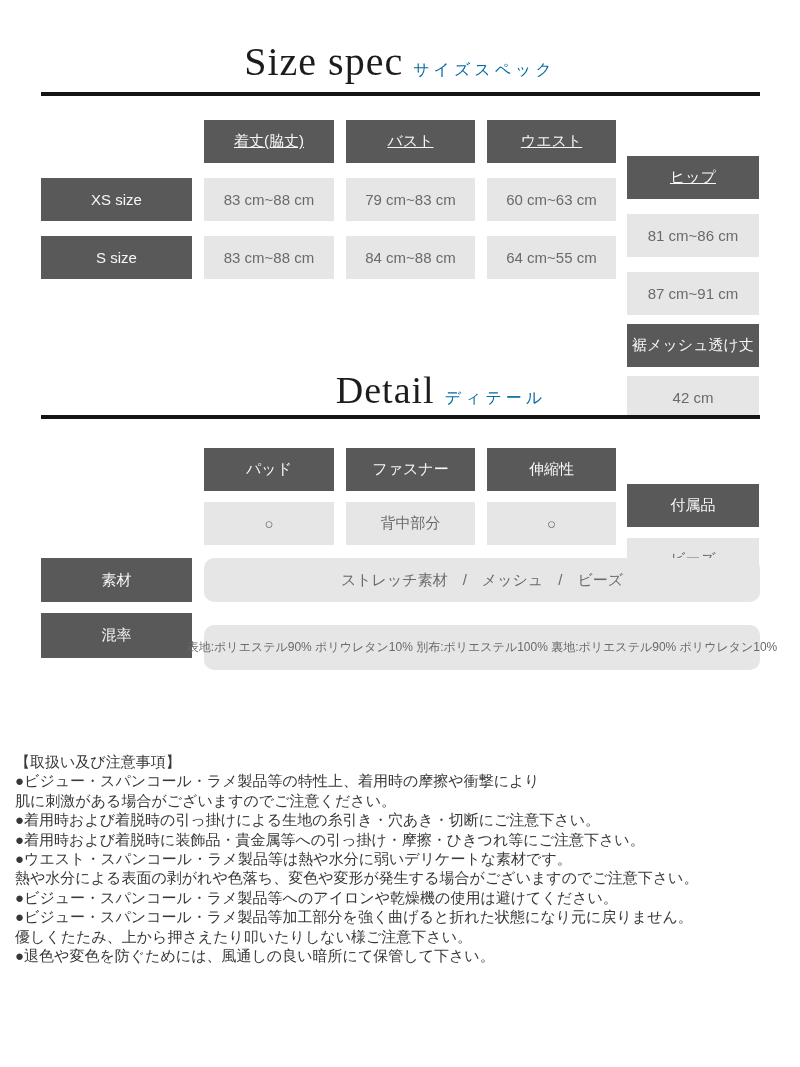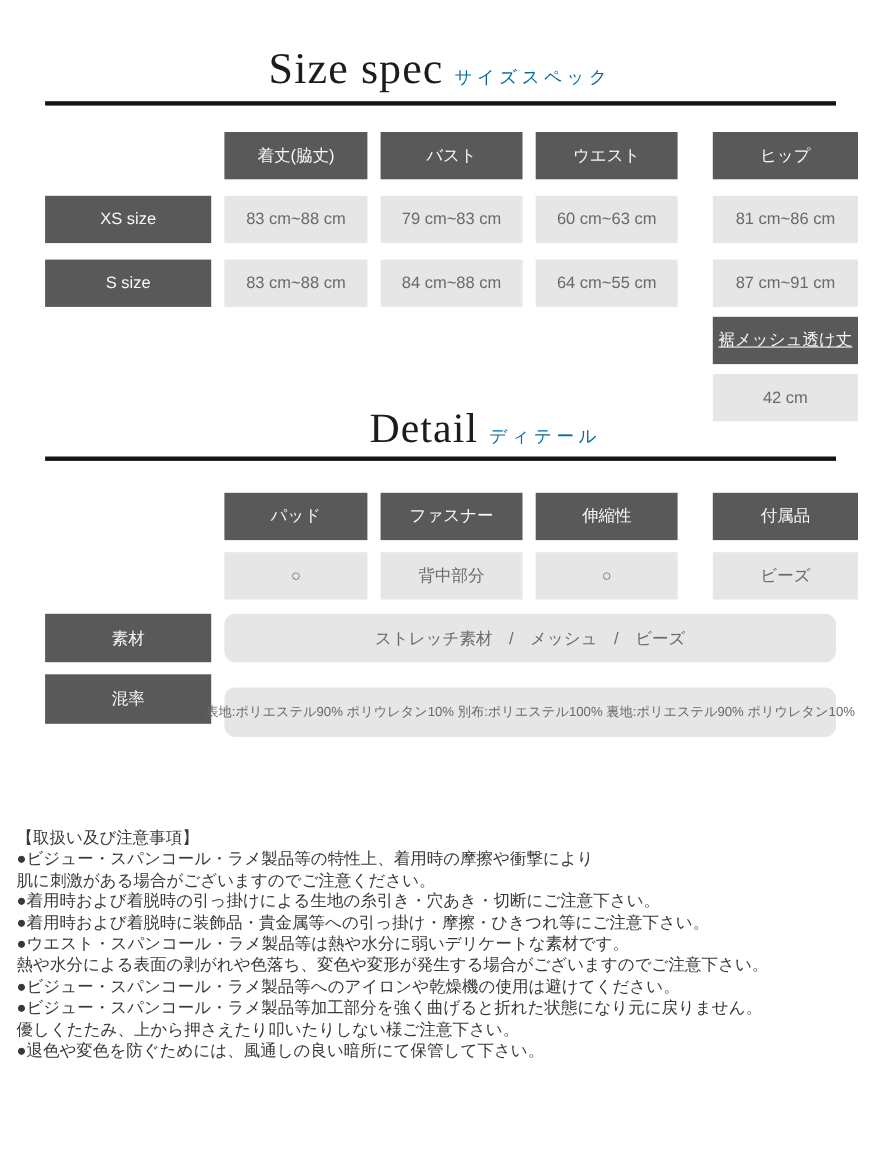--- a/index.html
+++ b/index.html
@@ -34,26 +34,26 @@
   .cell{
     position:absolute;height:43px;
     display:flex;align-items:center;justify-content:center;
     font-size:15px;white-space:nowrap;
   }
   .cell.dark{background:#595959;color:#f7f7f7;}
   .cell.light{background:#e6e6e6;color:#6a6a6a;}
   .col1{left:204px;width:130px;}
   .col2{left:346px;width:129px;}
   .col3{left:487px;width:129px;}
-  .col4{left:648px;width:132px;}
+  .col4{left:627px;width:132px;margin-top:36px;}
   .rowlabel{left:41px;width:151px;}
-  .r-header{top:120px;}
+  .r-header{top:120px;text-decoration:underline;}
   .r-xs{top:178px;}
   .r-s{top:236px;}
-  .r-hemh{top:288px;text-decoration:underline;}
+  .r-hemh{top:288px;}
   .r-hemv{top:340px;}
   .r-dheader{top:448px;}
   .r-dvalue{top:502px;}
   .r-material{top:558px;height:44px;}
   .r-mix{top:613px;height:45px;}
   .wide{left:204px;width:556px;border-radius:10px;}
   .mix-text{font-size:12px;letter-spacing:0;margin-top:12px;}
   
   .notes{
     position:absolute;left:15px;top:752px;width:745px;

